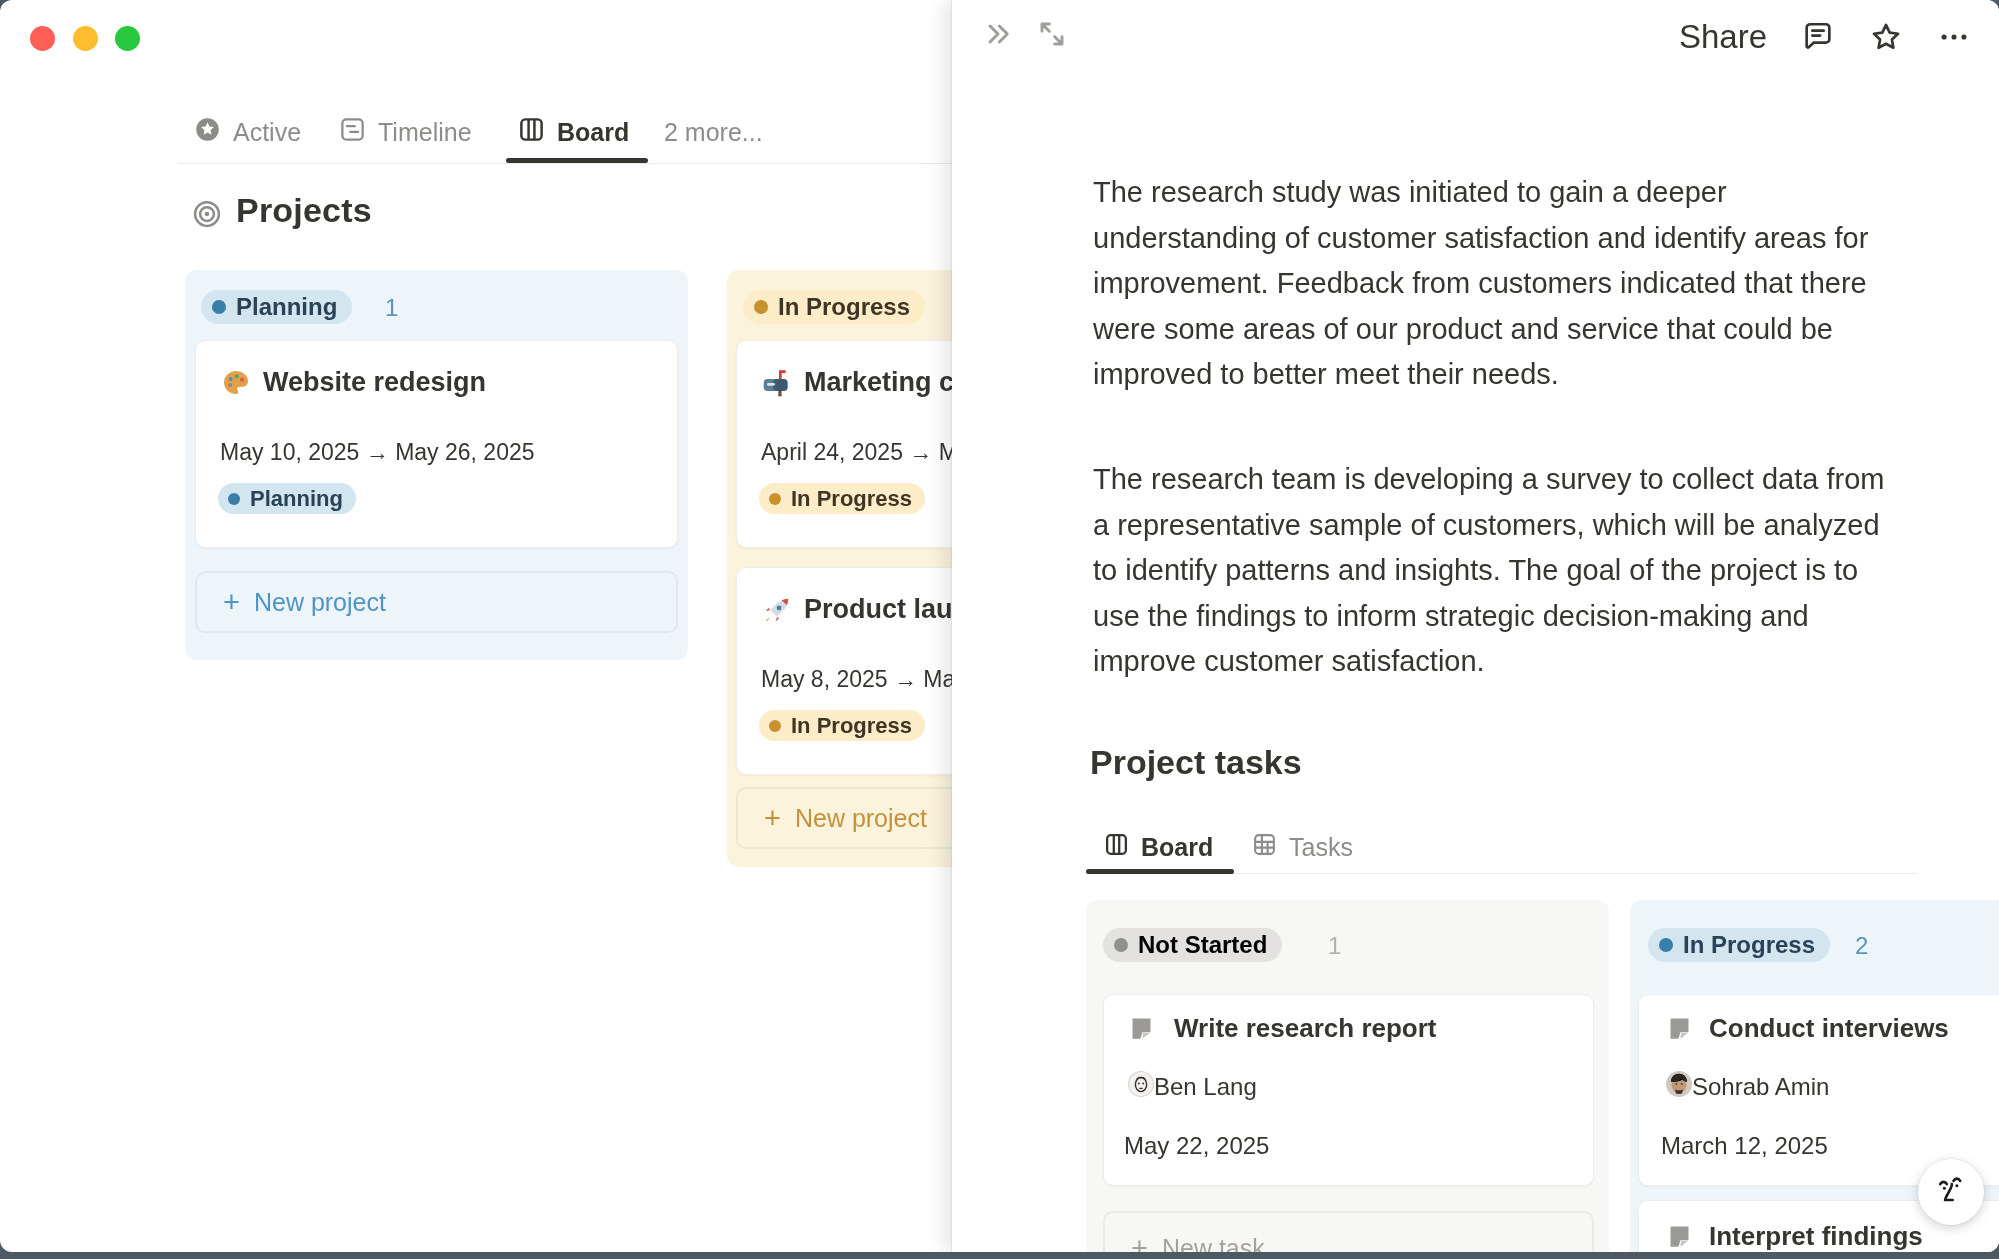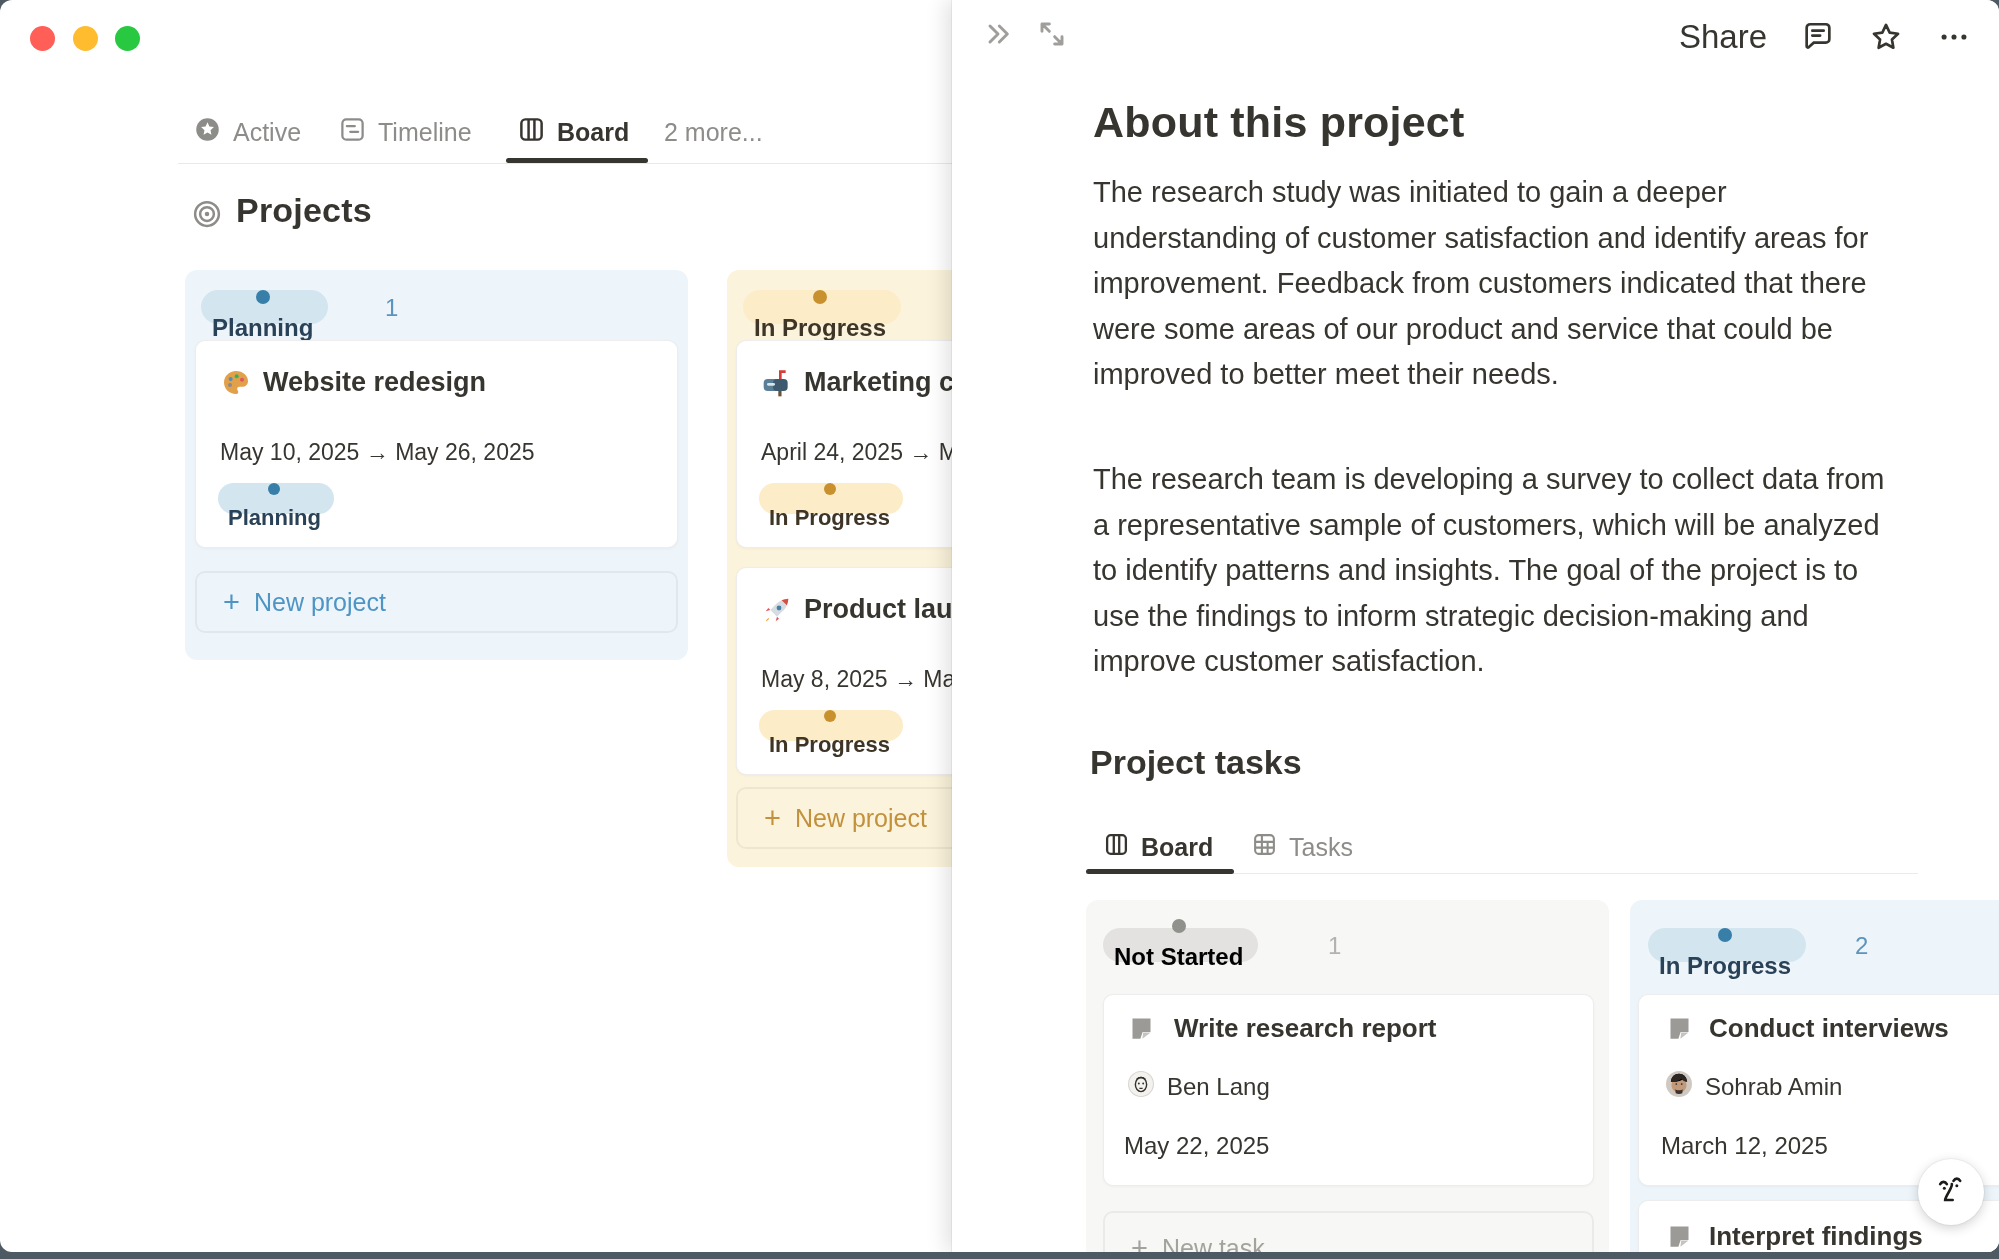--- a/index.html
+++ b/index.html
@@ -26,21 +26,21 @@
         font-size:25px;color:var(--muted);white-space:nowrap;cursor:default;}
   .vtab.active{color:var(--text);font-weight:700;}
   .tabs-divider{position:absolute;left:178px;top:163px;width:774px;height:1px;background:#e9e9e7;}
   .tab-underline{position:absolute;left:506px;top:158px;width:142px;height:5px;background:#37352f;border-radius:3px;}
   
   .page-title{position:absolute;left:236px;top:191px;font-size:34px;font-weight:700;letter-spacing:.2px;}
   .page-title-icon{position:absolute;left:192px;top:199px;}
   
   .col{position:absolute;border-radius:12px;}
   .pill{display:inline-flex;align-items:center;gap:10px;height:34px;padding:0 15px 0 11px;
-        border-radius:17px;font-size:24px;font-weight:600;white-space:nowrap;flex-direction:column;}
+        border-radius:17px;font-size:24px;font-weight:600;white-space:nowrap;}
   .pill .dot{width:14px;height:14px;border-radius:50%;flex:0 0 auto;}
   .pill.sm{height:31px;font-size:22px;padding:0 13px 0 10px;border-radius:16px;}
   .pill.sm .dot{width:12px;height:12px;}
   .count{position:absolute;font-size:24px;}
   .card{position:absolute;background:#fff;border-radius:10px;
         border:1px solid rgba(0,0,0,.07);box-shadow:0 1px 3px rgba(0,0,0,.04);}
   .card .ctitle{position:absolute;font-weight:600;white-space:nowrap;}
   .newbtn{position:absolute;border:2px solid rgba(0,0,0,.05);border-radius:10px;
           display:flex;align-items:center;gap:14px;padding-left:26px;font-size:25px;white-space:nowrap;cursor:pointer;}
   .newbtn .plus{font-size:29px;line-height:1;}
@@ -63,21 +63,21 @@
   .iconbtn{display:flex;align-items:center;justify-content:center;cursor:pointer;}
   .h1{position:absolute;left:141px;top:98px;font-size:43px;font-weight:700;letter-spacing:.2px;}
   .para{position:absolute;left:141px;width:798px;font-size:29px;line-height:45.5px;color:var(--text);}
   .h2{position:absolute;left:138px;top:743px;font-size:34px;font-weight:700;}
   .ttab{position:absolute;top:824px;height:46px;display:inline-flex;align-items:center;gap:12px;
         font-size:25px;color:var(--muted);white-space:nowrap;cursor:default;}
   .ttab.active{color:var(--text);font-weight:700;}
   .ttab-underline{position:absolute;left:134px;top:869px;width:148px;height:5px;background:#37352f;border-radius:3px;}
   .ttab-divider{position:absolute;left:134px;top:873px;width:832px;height:1px;background:#ebebe9;}
   .tcard-title{position:absolute;font-size:26px;font-weight:700;white-space:nowrap;}
-  .assignee{position:absolute;display:flex;align-items:center;gap:13px;font-size:24px;color:var(--text);white-space:nowrap;}
+  .assignee{position:absolute;display:flex;align-items:center;font-size:24px;color:var(--text);white-space:nowrap;}
   .tdate{position:absolute;font-size:24px;color:var(--text);white-space:nowrap;}
   .ai-fab{position:absolute;left:966px;top:1159px;width:66px;height:66px;border-radius:50%;background:#fff;
           box-shadow:0 3px 12px rgba(0,0,0,.18),0 0 0 1px rgba(0,0,0,.04);
           display:flex;align-items:center;justify-content:center;cursor:pointer;}
 </style>
 </head>
 <body>
 
 <div class="window">
 
@@ -236,21 +236,20 @@
       </span>
       <span class="iconbtn">
         <svg width="34" height="34" viewBox="0 0 24 24" fill="#37352f">
             <circle cx="5" cy="12" r="1.8"></circle>
             <circle cx="12" cy="12" r="1.8"></circle>
             <circle cx="19" cy="12" r="1.8"></circle>
           </svg>
       </span>
     </div>
 
-    <div class="h1">About this project</div>
     <div class="para" style="top:170px">The research study was initiated to gain a deeper understanding of customer satisfaction and identify areas for improvement. Feedback from customers indicated that there were some areas of our product and service that could be improved to better meet their needs.</div>
     <div class="para" style="top:457px">The research team is developing a survey to collect data from a representative sample of customers, which will be analyzed to identify patterns and insights. The goal of the project is to use the findings to inform strategic decision-making and improve customer satisfaction.</div>
 
     <div class="h2">Project tasks</div>
 
     <div class="ttab active" style="left:152px">
       <span>
         <svg width="25" height="25" viewBox="0 0 24 24" fill="none" stroke="#37352f" stroke-width="2.2">
             <rect x="3" y="3" width="18" height="18" rx="3.5"></rect>
             <path d="M9.4 3v18M14.6 3v18"></path>

